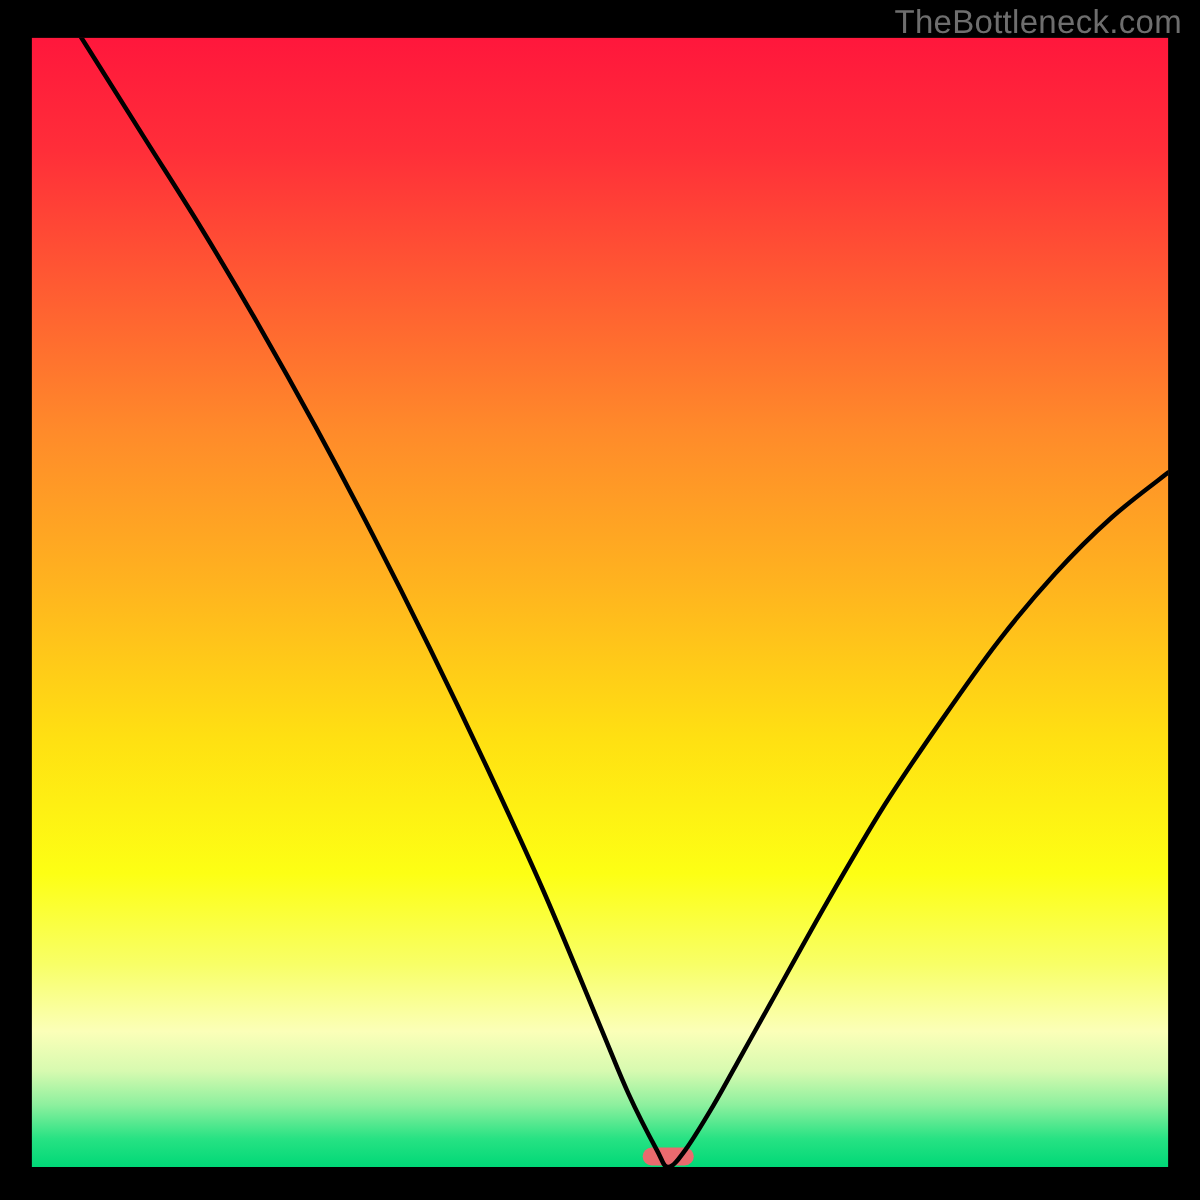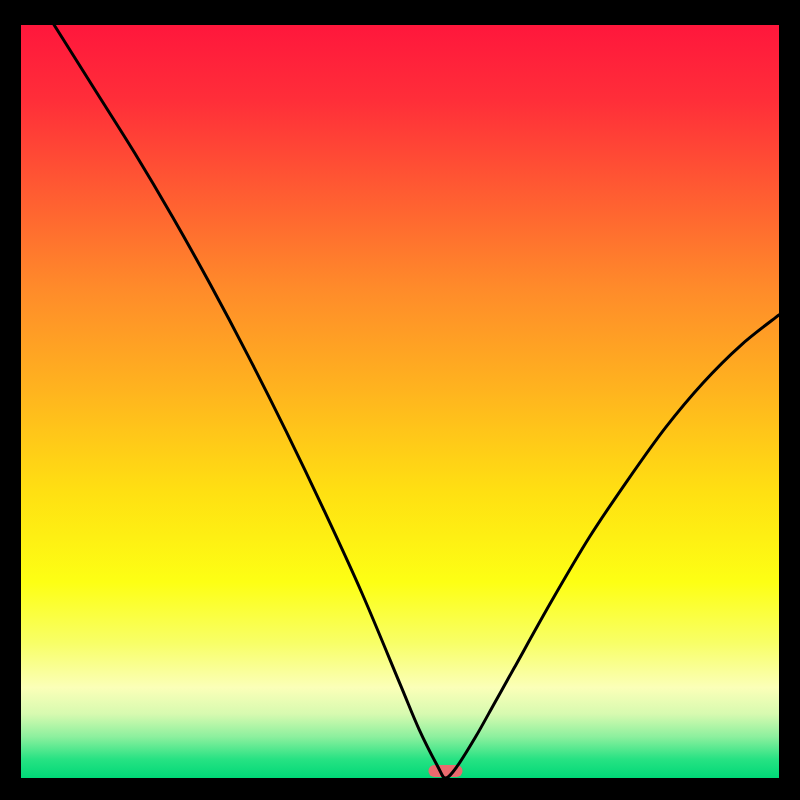--- a/index.html
+++ b/index.html
@@ -37,20 +37,21 @@
   .plot-area svg {
     position: absolute;
     left: 0;
     top: 0;
   }
 </style>
 </head>
 <body>
 
 <div class="wrap">
+  <div class="attribution">TheBottleneck.com</div>
 
   <div class="plot-area">
     <svg id="chart-svg" width="758" height="753" viewBox="0 0 758 753">
       <defs>
         <linearGradient id="bg-grad" x1="0" y1="0" x2="0" y2="1">
             <stop offset="0%" stop-color="#ff173c"></stop>
             <stop offset="10%" stop-color="#ff2e39"></stop>
             <stop offset="22%" stop-color="#ff5b32"></stop>
             <stop offset="35%" stop-color="#ff8b2a"></stop>
             <stop offset="48%" stop-color="#ffb21f"></stop>

